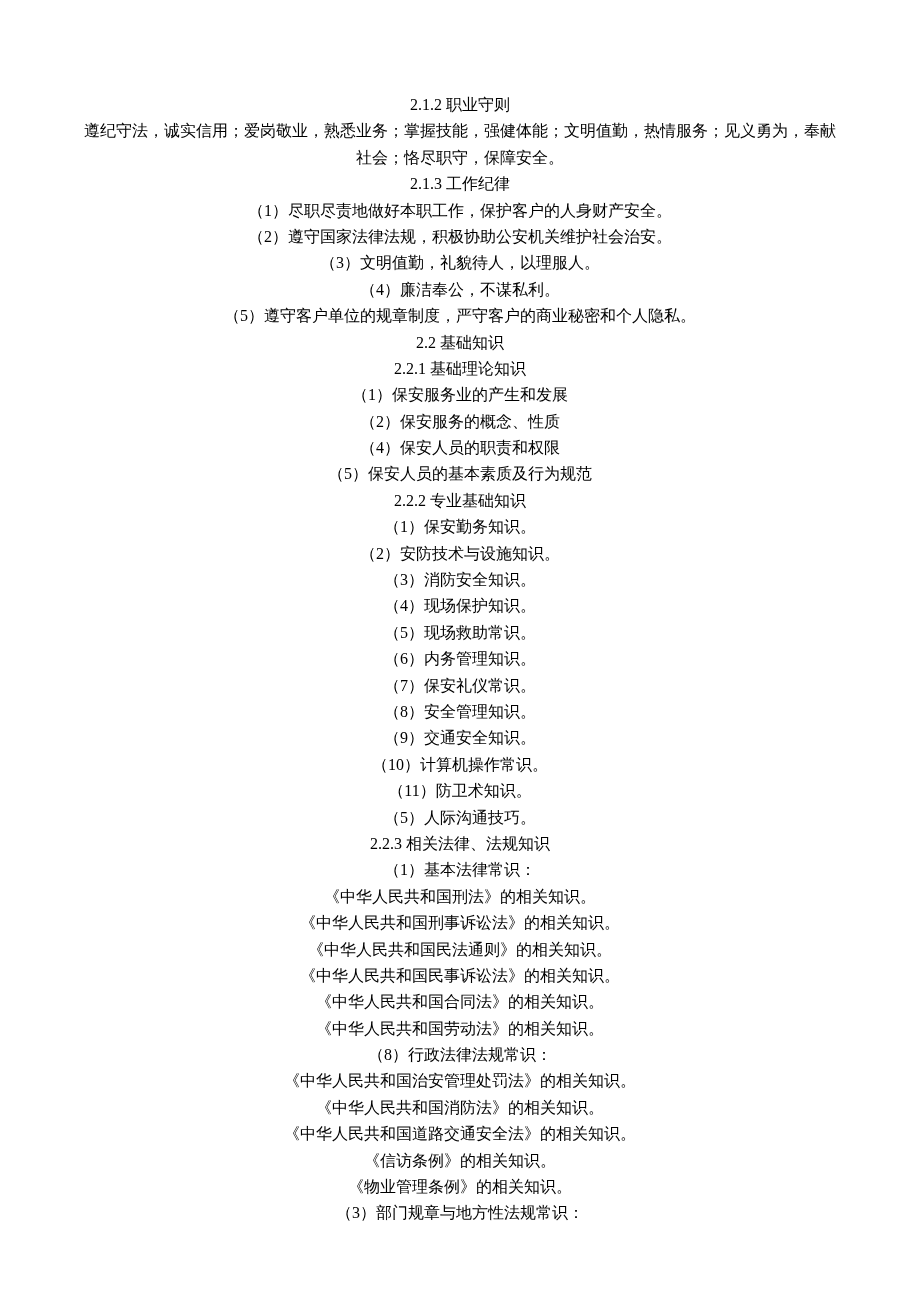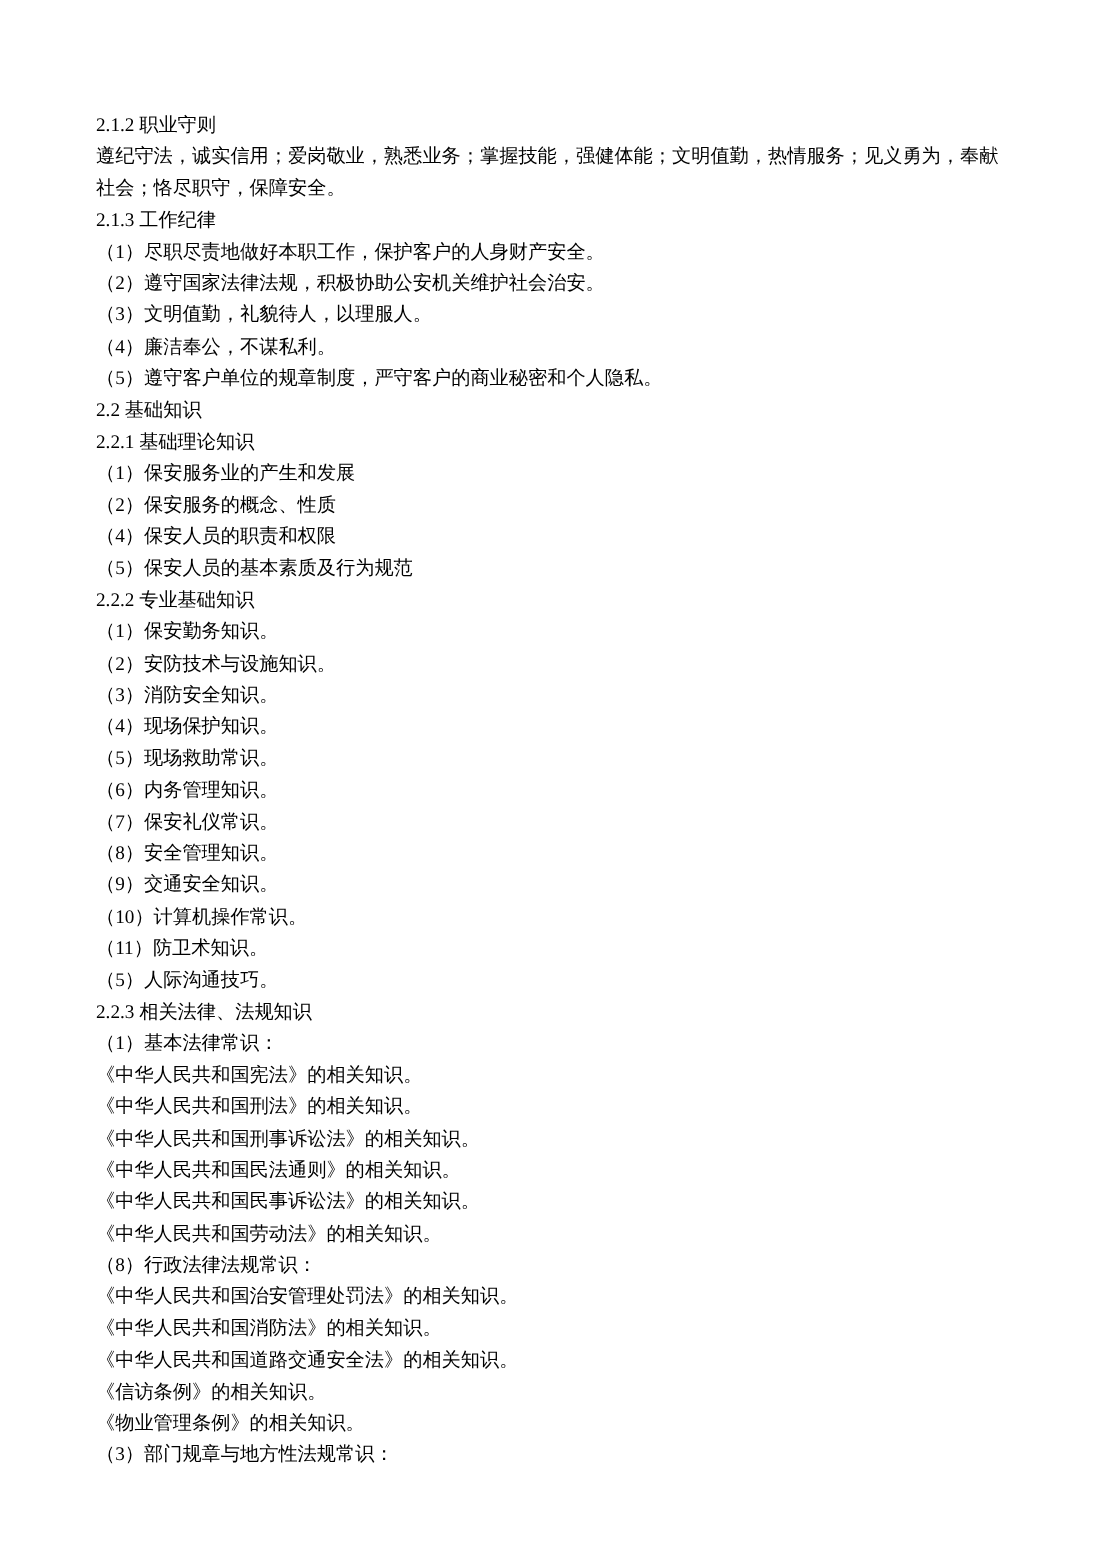--- a/index.html
+++ b/index.html
@@ -1,18 +1,19 @@
 <!DOCTYPE html>
 <html><head>
   <meta charset="utf-8">
   <style>
     * {
       margin: 0;
       padding: 0;
       box-sizing: border-box;
+      text-align: center;
     }
     body {
       background: #ffffff;
       font-family: "SimSun", "宋体", serif;
       font-size: 16px;
       line-height: 1.65;
       color: #000000;
       padding: 92px 80px 60px 80px;
       width: 920px;
     }
@@ -49,25 +50,25 @@
   <div class="line">（5）现场救助常识。</div>
   <div class="line">（6）内务管理知识。</div>
   <div class="line">（7）保安礼仪常识。</div>
   <div class="line">（8）安全管理知识。</div>
   <div class="line">（9）交通安全知识。</div>
   <div class="line">（10）计算机操作常识。</div>
   <div class="line">（11）防卫术知识。</div>
   <div class="line">（5）人际沟通技巧。</div>
   <div class="line">2.2.3 相关法律、法规知识</div>
   <div class="line">（1）基本法律常识：</div>
-  <div class="line">《中华人民共和国宪法》的相关知识。</div>
   <div class="line">《中华人民共和国刑法》的相关知识。</div>
   <div class="line">《中华人民共和国刑事诉讼法》的相关知识。</div>
   <div class="line">《中华人民共和国民法通则》的相关知识。</div>
   <div class="line">《中华人民共和国民事诉讼法》的相关知识。</div>
+  <div class="line">《中华人民共和国合同法》的相关知识。</div>
   <div class="line">《中华人民共和国劳动法》的相关知识。</div>
   <div class="line">（8）行政法律法规常识：</div>
   <div class="line">《中华人民共和国治安管理处罚法》的相关知识。</div>
   <div class="line">《中华人民共和国消防法》的相关知识。</div>
   <div class="line">《中华人民共和国道路交通安全法》的相关知识。</div>
   <div class="line">《信访条例》的相关知识。</div>
   <div class="line">《物业管理条例》的相关知识。</div>
   <div class="line">（3）部门规章与地方性法规常识：</div>
 </div>
 

